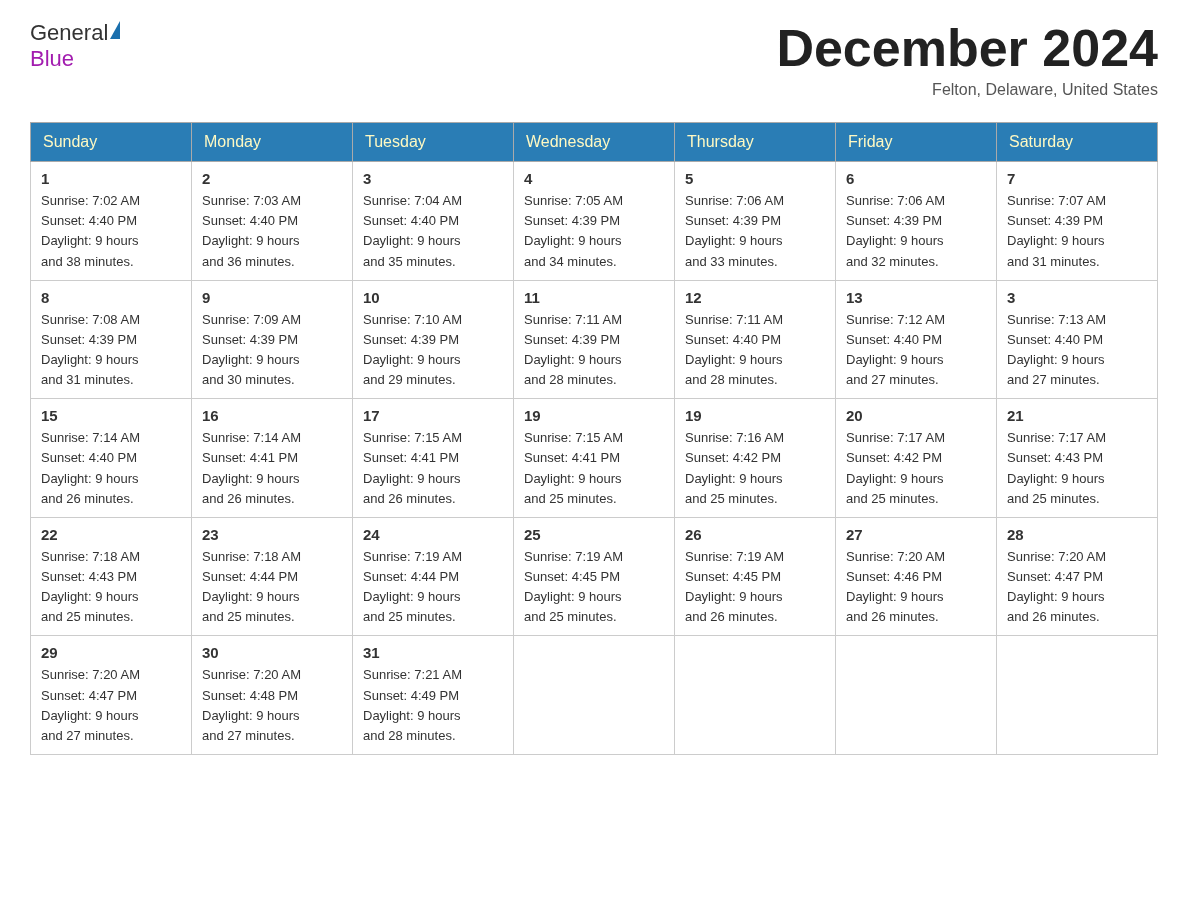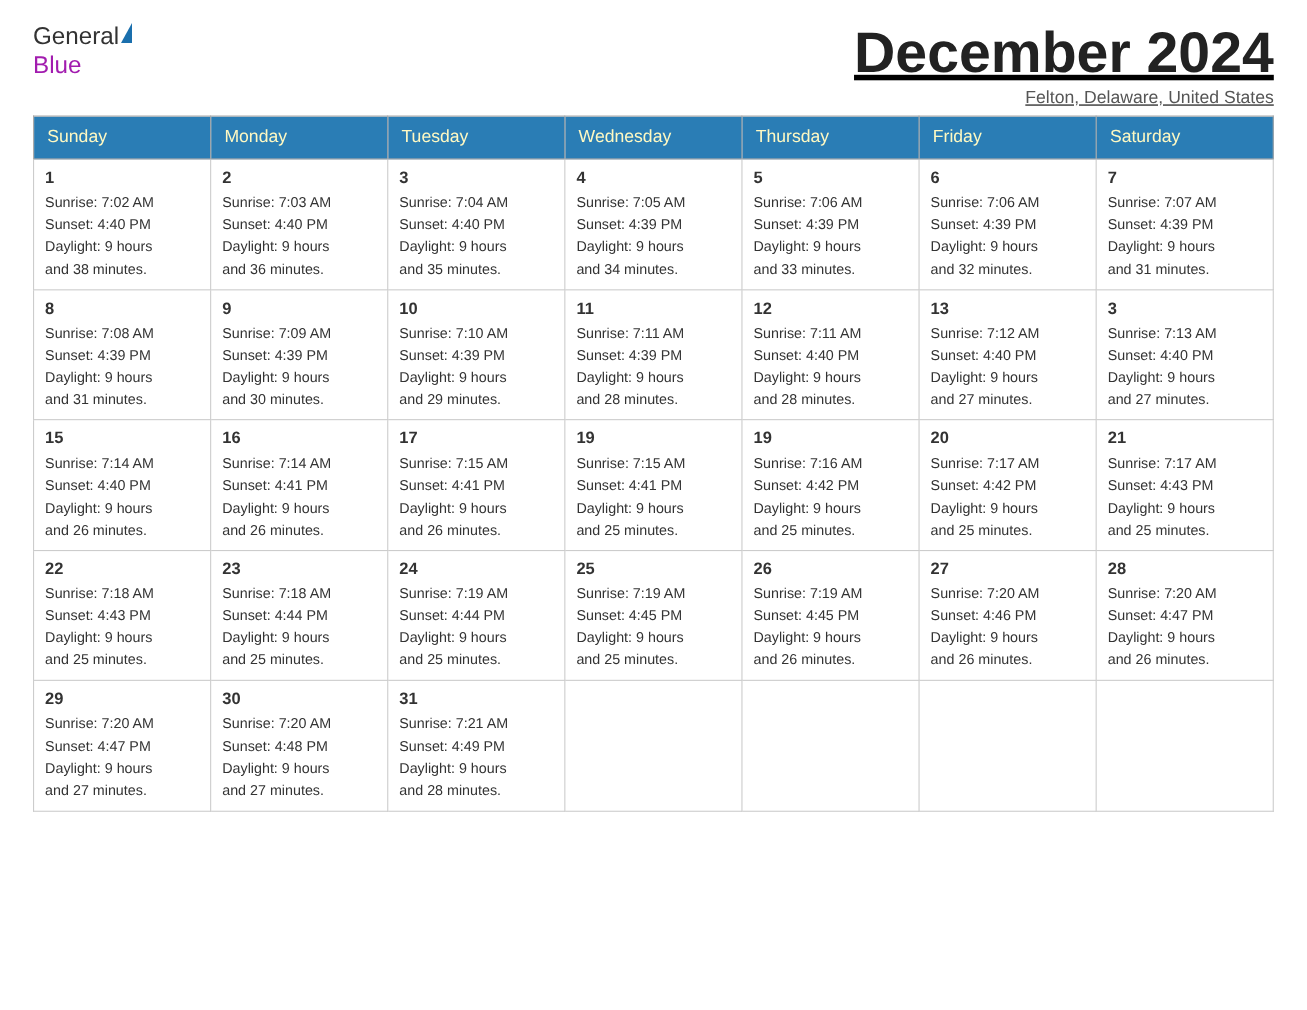--- a/index.html
+++ b/index.html
@@ -7,21 +7,21 @@
       font-family: Arial, Helvetica, sans-serif;
       background: #fff;
       width: 1188px;
       min-height: 918px;
       padding: 20px 30px;
     }
     .header-section {
       display: flex;
       justify-content: space-between;
       align-items: flex-start;
-      margin-bottom: 6px;
+      margin-bottom: 23px;
     }
     .logo-area {
       display: flex;
       flex-direction: column;
       align-items: flex-start;
     }
     .logo-text {
       display: flex;
       align-items: center;
       font-size: 22px;
@@ -42,21 +42,20 @@
       height: 0;
       border-left: 10px solid transparent;
       border-right: 0px solid transparent;
       border-bottom: 18px solid #1a6fad;
       margin-left: 2px;
       margin-top: -6px;
       display: inline-block;
     }
     .title-area {
       text-align: right;
-      text-decoration: underline;
     }
     .calendar-title {
       font-size: 52px;
       font-weight: bold;
       color: #222;
       line-height: 1.1;
     }
     .calendar-subtitle {
       font-size: 16px;
       color: #555;

